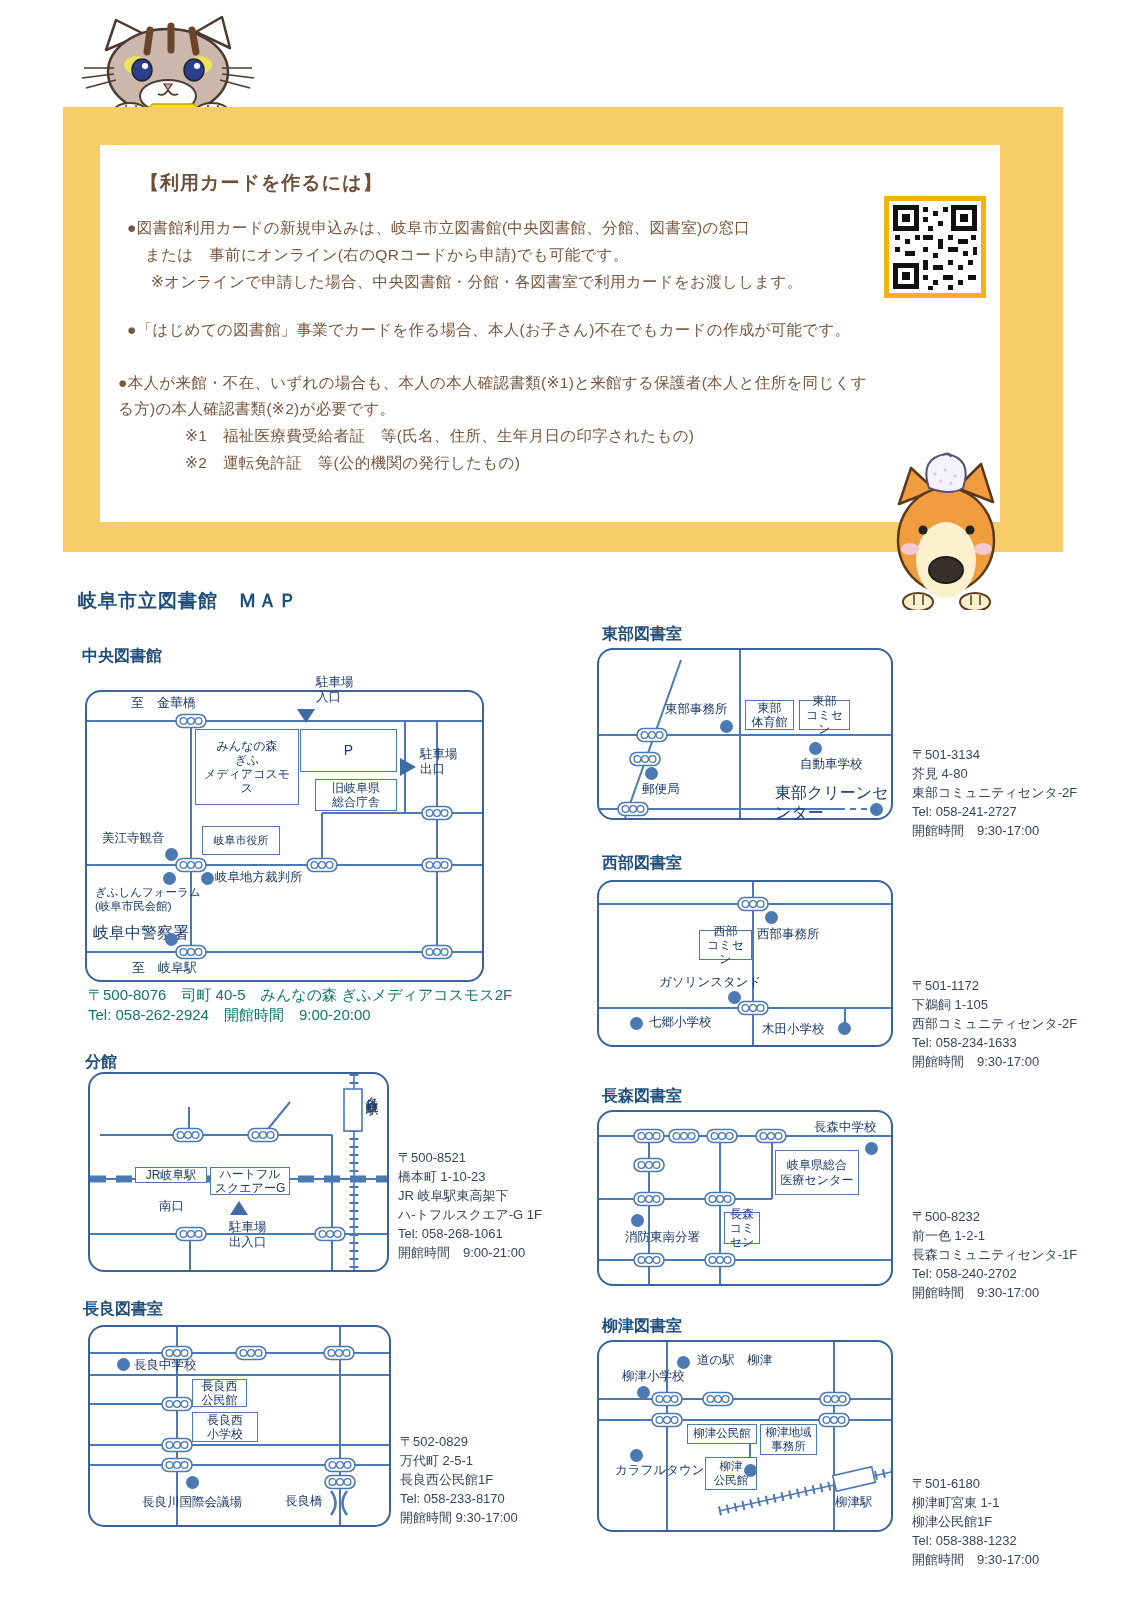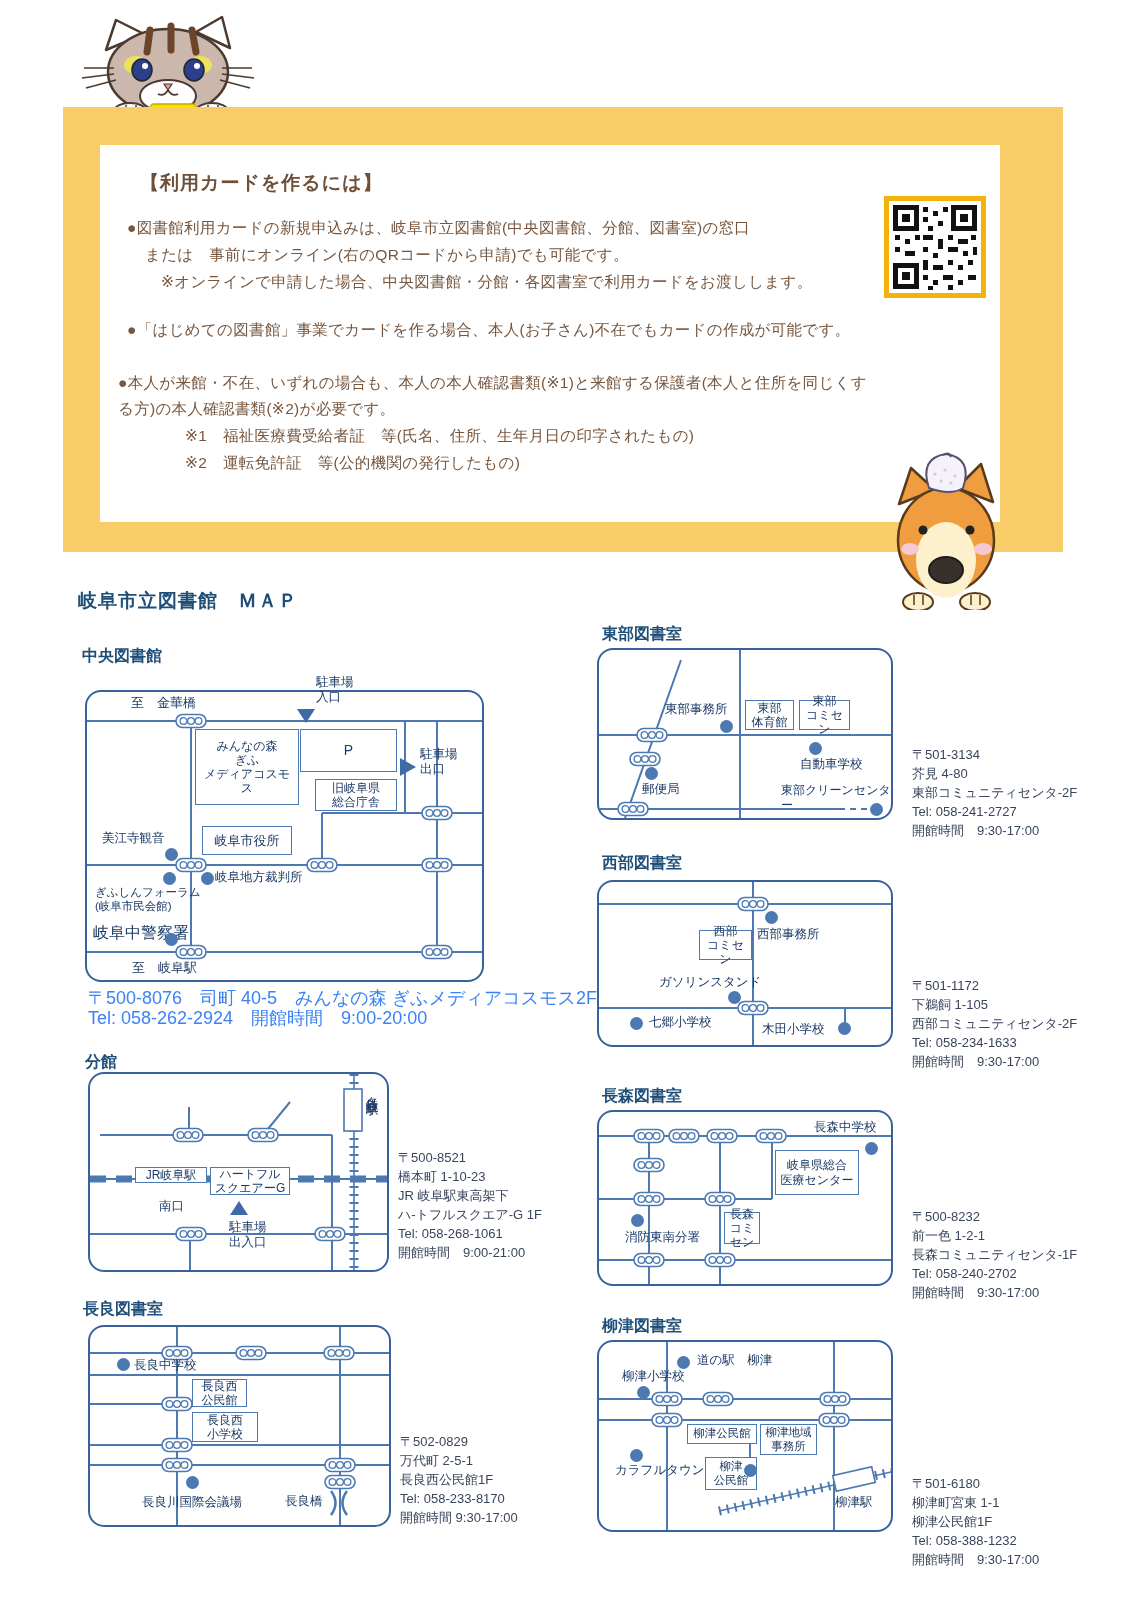--- a/index.html
+++ b/index.html
@@ -17,21 +17,21 @@
   .map-heading{position:absolute;left:78px;top:588px;font-size:19px;font-weight:bold;color:#1f4e79;letter-spacing:1px}
   .libname{position:absolute;font-weight:bold;font-size:16px;color:#1f4e79}
   .map{position:absolute;background:#fff;border:2.5px solid #39629c;border-radius:16px}
   .map svg.bg{position:absolute;left:0;top:0;overflow:visible}
   .lbl{position:absolute;color:#1b3a66;white-space:pre-line;line-height:1.22;font-size:12.5px}
   .box{position:absolute;border:1.5px solid #4d79b2;background:#fff;color:#1b3a66;display:flex;
        align-items:center;justify-content:center;text-align:center;white-space:pre-line;
        line-height:1.18;font-size:12px;box-sizing:border-box;padding:1px 2px}
   .dot{position:absolute;width:13px;height:13px;background:#4c79b2;border-radius:50%;font-size:0}
   .addr{position:absolute;color:#39455c;font-size:13px;line-height:19px;white-space:nowrap}
-  .addr2{position:absolute;color:#3b82f6;font-size:18px;white-space:nowrap}
+  .addr2{position:absolute;color:#0f766e;font-size:15px;white-space:nowrap}
   .vtext{writing-mode:vertical-rl;letter-spacing:2px}
 </style>
 </head>
 <body>
 
 <div class="page">
 
   <svg width="0" height="0" style="position:absolute">
     <defs>
       <g id="sig">
@@ -62,21 +62,21 @@
     <ellipse cx="60" cy="99" rx="16" ry="8" fill="#fff" stroke="#4a3a30" stroke-width="2"></ellipse>
     <ellipse cx="142" cy="99" rx="16" ry="8" fill="#fff" stroke="#4a3a30" stroke-width="2"></ellipse>
     <path d="M56,93 v8 M66,93 v8 M138,93 v8 M148,93 v8" stroke="#4a3a30" stroke-width="1.5"></path>
   </svg>
 
   <div class="banner">
     <div class="cardbox">
       <div class="card-title">【利用カードを作るには】</div>
       <div class="btxt" style="left:45px;top:100px">または　事前にオンライン(右のQRコードから申請)でも可能です。</div>
       <div class="btxt" style="left:27px;top:73px">●図書館利用カードの新規申込みは、岐阜市立図書館(中央図書館、分館、図書室)の窓口</div>
-      <div class="btxt" style="left:61px;top:127px">※オンラインで申請した場合、中央図書館・分館・各図書室で利用カードをお渡しします。</div>
+      <div class="btxt" style="left:51px;top:127px">※オンラインで申請した場合、中央図書館・分館・各図書室で利用カードをお渡しします。</div>
       <div class="btxt" style="left:27px;top:175px">●「はじめての図書館」事業でカードを作る場合、本人(お子さん)不在でもカードの作成が可能です。</div>
       <div class="btxt" style="left:18px;top:228px">●本人が来館・不在、いずれの場合も、本人の本人確認書類(※1)と来館する保護者(本人と住所を同じくす</div>
       <div class="btxt" style="left:18px;top:254px">る方)の本人確認書類(※2)が必要です。</div>
       <div class="btxt" style="left:85px;top:281px">※1　福祉医療費受給者証　等(氏名、住所、生年月日の印字されたもの)</div>
       <div class="btxt" style="left:85px;top:308px">※2　運転免許証　等(公的機関の発行したもの)</div>
       <div class="qr-frame">
         <svg width="92" height="92" viewBox="0 0 92 92">
           <rect width="92" height="92" fill="#fff"></rect>
           <g fill="none" stroke="#111" stroke-width="5">
               <rect x="6.5" y="6.5" width="21" height="21"></rect>
@@ -171,21 +171,21 @@
 入口</div>
     <div class="box" style="left:108px;top:37px;width:104px;height:76px">みんなの森
 ぎふ
 メディアコスモス</div>
     <div class="box" style="left:213px;top:37px;width:97px;height:43px;font-size:14px">P</div>
     <div class="box" style="left:228px;top:87px;width:82px;height:32px">旧岐阜県
 総合庁舎</div>
     <div class="lbl" style="left:333px;top:55px">駐車場
 出口</div>
     <div class="lbl" style="left:15px;top:139px">美江寺観音</div>
-    <div class="box" style="left:115px;top:134px;width:90px;height:29px;font-size:13px">岐阜市役所</div>
+    <div class="box" style="left:115px;top:134px;width:78px;height:29px;font-size:11px">岐阜市役所</div>
     <div class="lbl" style="left:128px;top:178px">岐阜地方裁判所</div>
     <div class="lbl" style="left:8px;top:193px;font-size:11.5px">ぎふしんフォーラム
 (岐阜市民会館)</div>
     <div class="lbl" style="left:6px;top:231px;font-size:16px">岐阜中警察署</div>
     <div class="lbl" style="left:45px;top:268px;font-size:13px">至　岐阜駅</div>
     <i class="dot" style="left:78px;top:156px"></i>
     <i class="dot" style="left:76px;top:180px"></i>
     <i class="dot" style="left:114px;top:180px"></i>
     <i class="dot" style="left:78px;top:241px"></i>
   </div>
@@ -201,21 +201,21 @@
       <use href="#sig" transform="translate(46,109)"></use>
       <use href="#sig" transform="translate(34,159)"></use>
     </svg>
     <div class="lbl" style="left:66px;top:52px">東部事務所</div>
     <div class="box" style="left:146px;top:50px;width:49px;height:30px">東部
 体育館</div>
     <div class="box" style="left:200px;top:50px;width:51px;height:30px">東部
 コミセン</div>
     <div class="lbl" style="left:201px;top:107px">自動車学校</div>
     <div class="lbl" style="left:43px;top:132px">郵便局</div>
-    <div class="lbl" style="left:182px;top:133px;font-size:12px">東部クリーンセンター</div>
+    <div class="lbl" style="left:176px;top:133px;font-size:16px">東部クリーンセンター</div>
     <i class="dot" style="left:121px;top:70px"></i>
     <i class="dot" style="left:210px;top:92px"></i>
     <i class="dot" style="left:46px;top:117px"></i>
     <i class="dot" style="left:271px;top:153px"></i>
   </div>
   <div class="addr" style="left:912px;top:745px">
     <div>〒501-3134</div>
     <div>芥見 4-80</div>
     <div>東部コミュニティセンタ-2F</div>
     <div>Tel: 058-241-2727</div>

